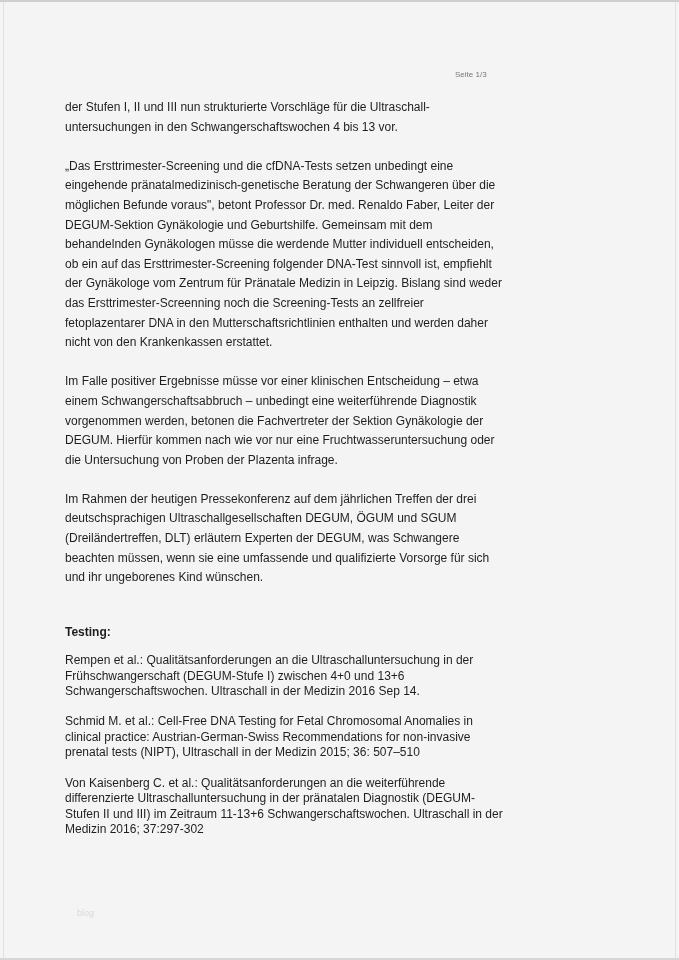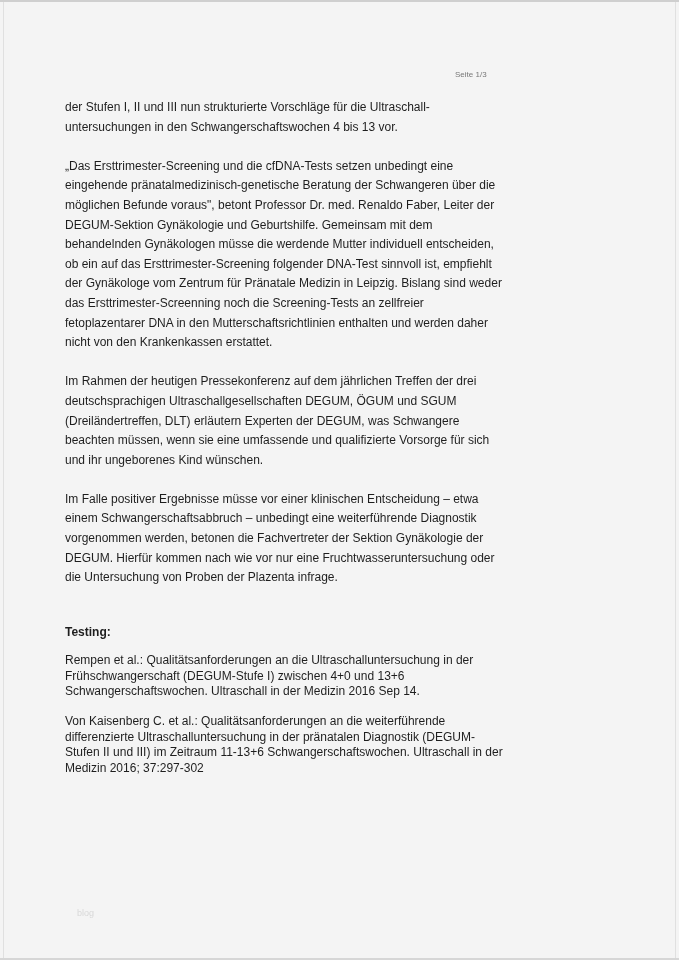--- a/index.html
+++ b/index.html
@@ -43,24 +43,25 @@
 <div class="frame-top"></div>
 <div class="frame-left"></div>
 <div class="frame-right"></div>
 <div class="frame-bottom"></div>
 
 <div class="page-number">Seite 1/3</div>
 
 <div class="content">
   <p class="para">der Stufen I, II und III nun strukturierte Vorschläge für die Ultraschall­untersuchungen in den Schwangerschaftswochen 4 bis 13 vor.</p>
   <p class="para">„Das Ersttrimester-Screening und die cfDNA-Tests setzen unbedingt eine eingehende pränatalmedizinisch-genetische Beratung der Schwangeren über die möglichen Befunde voraus", betont Professor Dr. med. Renaldo Faber, Leiter der DEGUM-Sektion Gynäkologie und Geburtshilfe. Gemeinsam mit dem behandelnden Gynäkologen müsse die werdende Mutter individuell entscheiden, ob ein auf das Ersttrimester-Screening folgender DNA-Test sinnvoll ist, empfiehlt der Gynäkologe vom Zentrum für Pränatale Medizin in Leipzig. Bislang sind weder das Ersttrimester-Screenning noch die Screening-Tests an zellfreier fetoplazentarer DNA in den Mutterschaftsrichtlinien enthalten und werden daher nicht von den Krankenkassen erstattet.</p>
+  <p class="para">Im Falle positiver Ergebnisse müsse vor einer klinischen Entscheidung – etwa einem Schwangerschaftsabbruch – unbedingt eine weiterführende Diagnostik vorgenom­men werden, betonen die Fachvertreter der Sektion Gynäkologie der DEGUM. Hierfür kommen nach wie vor nur eine Fruchtwasseruntersuchung oder die Untersuchung von Proben der Plazenta infrage.</p>
   <p class="para">Im Rahmen der heutigen Pressekonferenz auf dem jährlichen Treffen der drei deutschsprachigen Ultraschallgesellschaften DEGUM, ÖGUM und SGUM (Dreiländertreffen, DLT) erläutern Experten der DEGUM, was Schwangere beachten müssen, wenn sie eine umfassende und qualifizierte Vorsorge für sich und ihr ungeborenes Kind wünschen.</p>
-  <p class="para">Im Falle positiver Ergebnisse müsse vor einer klinischen Entscheidung – etwa einem Schwangerschaftsabbruch – unbedingt eine weiterführende Diagnostik vorgenom­men werden, betonen die Fachvertreter der Sektion Gynäkologie der DEGUM. Hierfür kommen nach wie vor nur eine Fruchtwasseruntersuchung oder die Untersuchung von Proben der Plazenta infrage.</p>
 </div>
 
 <div class="sources-heading">Testing:</div>
 
 <div class="sources">
   <p class="source">Rempen et al.: Qualitätsanforderungen an die Ultraschalluntersuchung in der Frühschwangerschaft (DEGUM-Stufe I) zwischen 4+0 und 13+6 Schwangerschaftswochen. Ultraschall in der Medizin 2016 Sep 14.</p>
+  <p class="source">Schmid M. et al.: Cell-Free DNA Testing for Fetal Chromosomal Anomalies in clinical practice: Austrian-German-Swiss Recommendations for non-invasive prenatal tests (NIPT), Ultraschall in der Medizin 2015; 36: 507–510</p>
   <p class="source">Von Kaisenberg C. et al.: Qualitätsanforderungen an die weiterführende differenzierte Ultraschalluntersuchung in der pränatalen Diagnostik (DEGUM-Stufen II und III) im Zeitraum 11-13+6 Schwangerschaftswochen. Ultraschall in der Medizin 2016; 37:297-302</p>
 </div>
 
 <div class="watermark">blog</div>
 
 </body></html>

